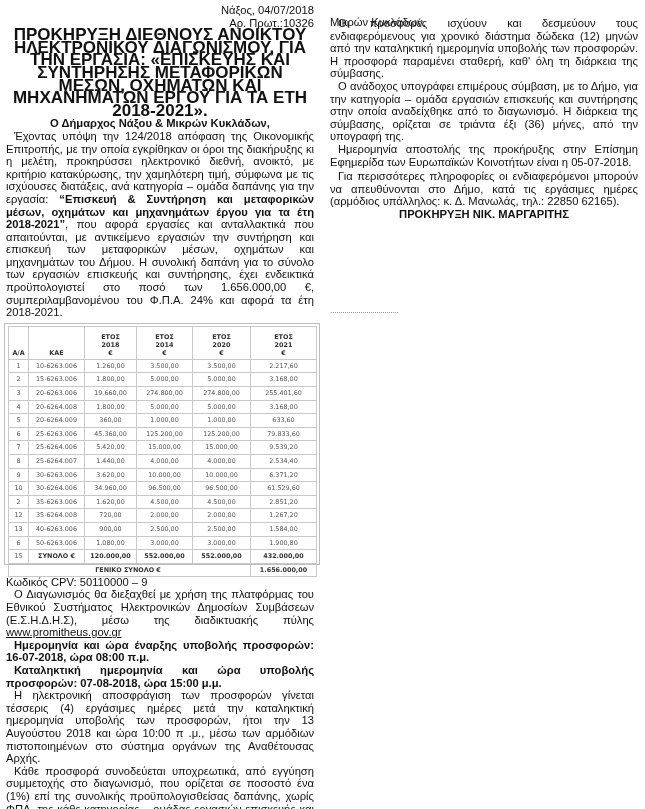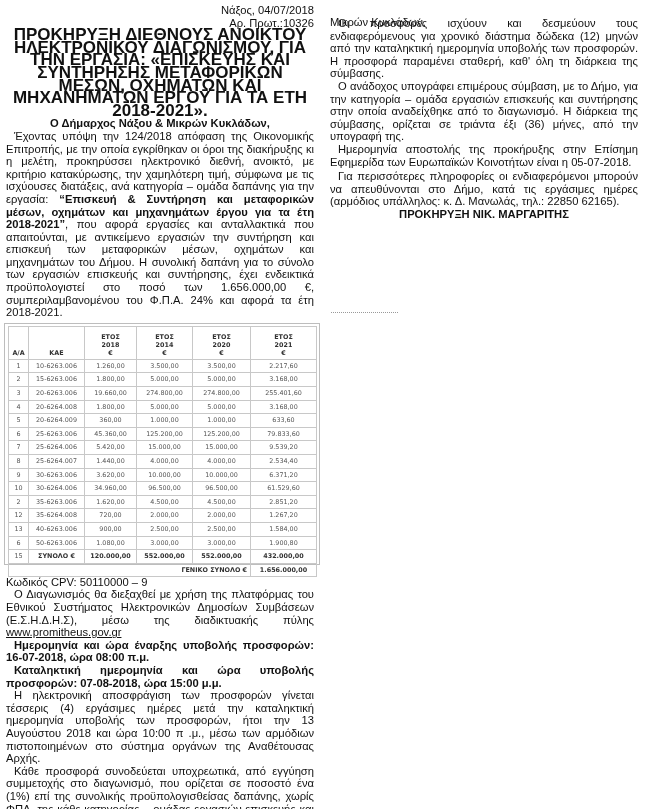--- a/index.html
+++ b/index.html
@@ -16,21 +16,21 @@
   p.ind { text-indent: 8px; }
   .b { font-weight: bold; }
   .u { text-decoration: underline; }
   .tbl-wrap { margin: 4px 0 0 -2px; width: 316px; border: 1px solid #bdbdbd;
               padding: 2px 2px 2px 3px; box-sizing: border-box; height: 242px; }
   table { border-collapse: collapse; width: 100%; font-family: "DejaVu Sans", sans-serif;
           font-size: 6.4px; color: #555; }
   th, td { border: 1px solid #c8c8c8; text-align: center; padding: 0; height: 12.6px; }
   th { font-weight: bold; color: #333; line-height: 8px; padding-top: 6px; padding-bottom: 2px; vertical-align: bottom; }
   td.tot { font-weight: bold; color: #333; }
-  td.gt-label { text-align: right; font-weight: bold; color: #333; padding-right: 3px; }
+  td.gt-label { font-weight: bold; color: #333; padding-right: 3px; }
   .sig { text-align: center; font-weight: bold; margin: 0; }
   .dots { position: absolute; left: 331px; top: 312px; width: 67px; border-top: 1px dotted #999; }
 </style>
 </head>
 <body>
 
 <div class="col left">
   <p class="right-al">Νάξος, 04/07/2018</p>
   <p class="right-al">Αρ. Πρωτ.:10326</p>
   <p class="title">ΠΡΟΚΗΡΥΞΗ ΔΙΕΘΝΟΥΣ ΑΝΟΙΚΤΟΥ ΗΛΕΚΤΡΟΝΙΚΟΥ ΔΙΑΓΩΝΙΣΜΟΥ, ΓΙΑ ΤΗΝ ΕΡΓΑΣΙΑ: «ΕΠΙΣΚΕΥΗΣ ΚΑΙ ΣΥΝΤΗΡΗΣΗΣ ΜΕΤΑΦΟΡΙΚΩΝ ΜΕΣΩΝ, ΟΧΗΜΑΤΩΝ ΚΑΙ ΜΗΧΑΝΗΜΑΤΩΝ ΕΡΓΟΥ ΓΙΑ ΤΑ ΕΤΗ 2018-2021».</p>

